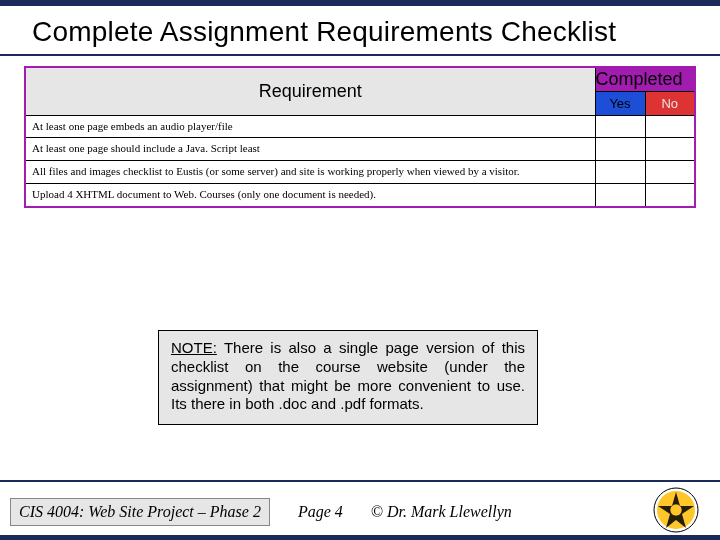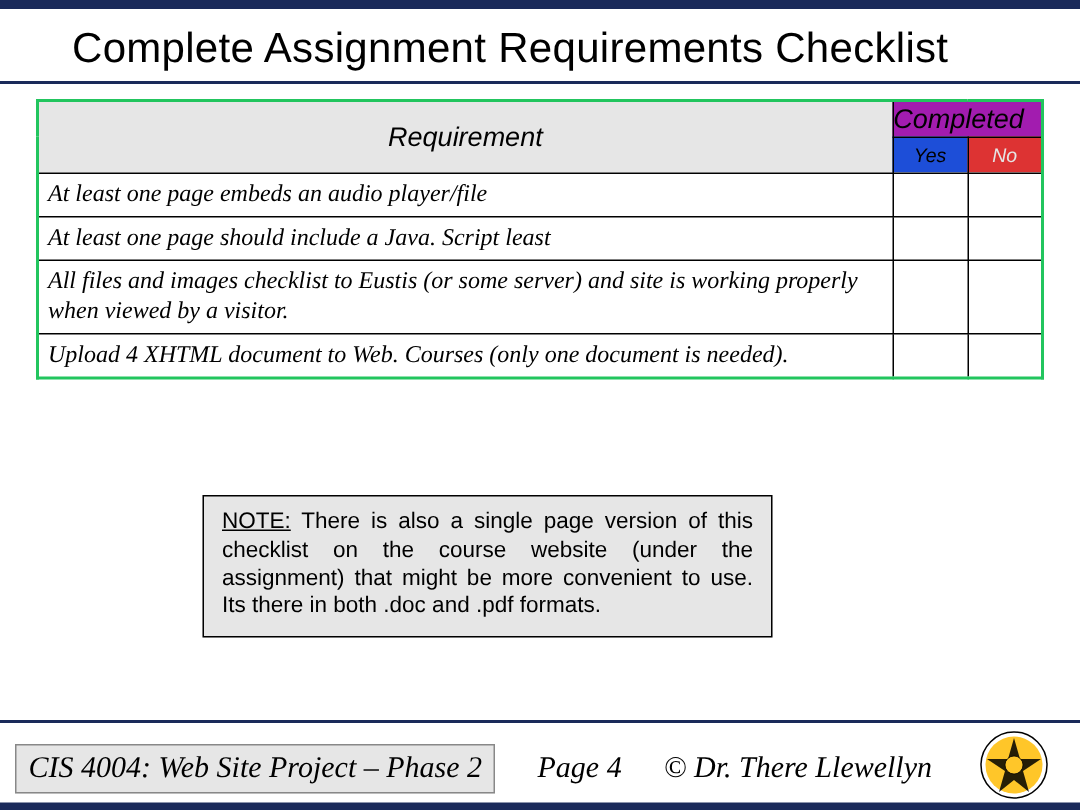--- a/index.html
+++ b/index.html
@@ -15,36 +15,35 @@
   .topbar {
     width: 100%;
     height: 6px;
     background: #1a2a5a;
   }
   .title {
     font-family: Arial, Helvetica, sans-serif;
     font-size: 28px;
     font-weight: 400;
     color: #000;
-    padding: 10px 0 6px 48px;
+    padding: 10px 0 6px 32px;
     letter-spacing: 0.2px;
   }
   .title-underline {
     width: 100%;
     height: 2px;
     background: #1a2a5a;
   }
   .table-wrap {
     padding: 10px 24px 0 24px;
   }
   table.checklist {
     width: 100%;
     border-collapse: collapse;
-    border: 2px solid #22c55e;
-    font-style: italic;
+    border: 2px solid #a21caf;
   }
   table.checklist th, table.checklist td {
     border: 1px solid #000;
     vertical-align: middle;
   }
   th.req-head {
     background: #e6e6e6;
     font-family: Arial, Helvetica, sans-serif;
     font-weight: 400;
     font-size: 18px;
@@ -65,28 +64,28 @@
     font-weight: 400;
     font-size: 13px;
     text-align: center;
     width: 50px;
     height: 22px;
   }
   th.yes-head { background: #1d4ed8; }
   th.no-head  { background: #d33; color: #e5e5e5; }
   td.req-cell {
     font-family: "Times New Roman", Times, serif;
-    font-size: 16px;
+    font-size: 11px;
     padding: 4px 6px;
     line-height: 1.25;
   }
   td.empty { background: #fff; }
   .note-box {
     position: absolute;
-    left: 135px;
+    left: 158px;
     top: 330px;
     width: 380px;
     background: #e6e6e6;
     border: 1px solid #000;
     padding: 8px 12px 10px 12px;
     font-family: Arial, Helvetica, sans-serif;
     font-size: 15px;
     line-height: 1.25;
     color: #000;
     text-align: justify;
@@ -111,21 +110,21 @@
     display: flex;
     align-items: center;
   }
   .footer-left {
     display: flex;
     align-items: center;
     gap: 28px;
     padding-left: 10px;
     font-family: "Times New Roman", Times, serif;
     font-style: italic;
-    font-size: 20px;
+    font-size: 16px;
     color: #000;
     justify-content: center;
   }
   .footer-box {
     background: #e6e6e6;
     border: 1px solid #888;
     padding: 4px 8px;
   }
   .logo {
     position: absolute;
@@ -191,21 +190,21 @@
 <div class="note-box">
   <span class="note-label">NOTE:</span><span>  There is also a single page version of this checklist on the course website (under the assignment) that might be more convenient to use. Its there in both .doc and .pdf formats.</span>
 </div>
 
 <div class="footer-divider"></div>
 
 <div class="footer">
   <div class="footer-left">
     <span class="footer-box">CIS 4004: Web Site Project – Phase 2</span>
     <span>Page 4</span>
-    <span>© Dr. There Llewellyn</span>
+    <span>© Dr. Mark Llewellyn</span>
   </div>
   <svg class="logo" viewBox="0 0 48 48">
     <circle cx="24" cy="24" r="22" fill="#fff" stroke="#000" stroke-width="1"></circle>
     <circle cx="24" cy="24" r="19" fill="#ffc629"></circle>
     <path d="M24 6 L28 20 L42 20 L30 28 L34 42 L24 34 L14 42 L18 28 L6 20 L20 20 Z" fill="#000" opacity="0.85"></path>
     <circle cx="24" cy="24" r="6" fill="#ffc629" stroke="#000" stroke-width="0.5"></circle>
   </svg>
 </div>
 
 <div class="bottombar"></div>

